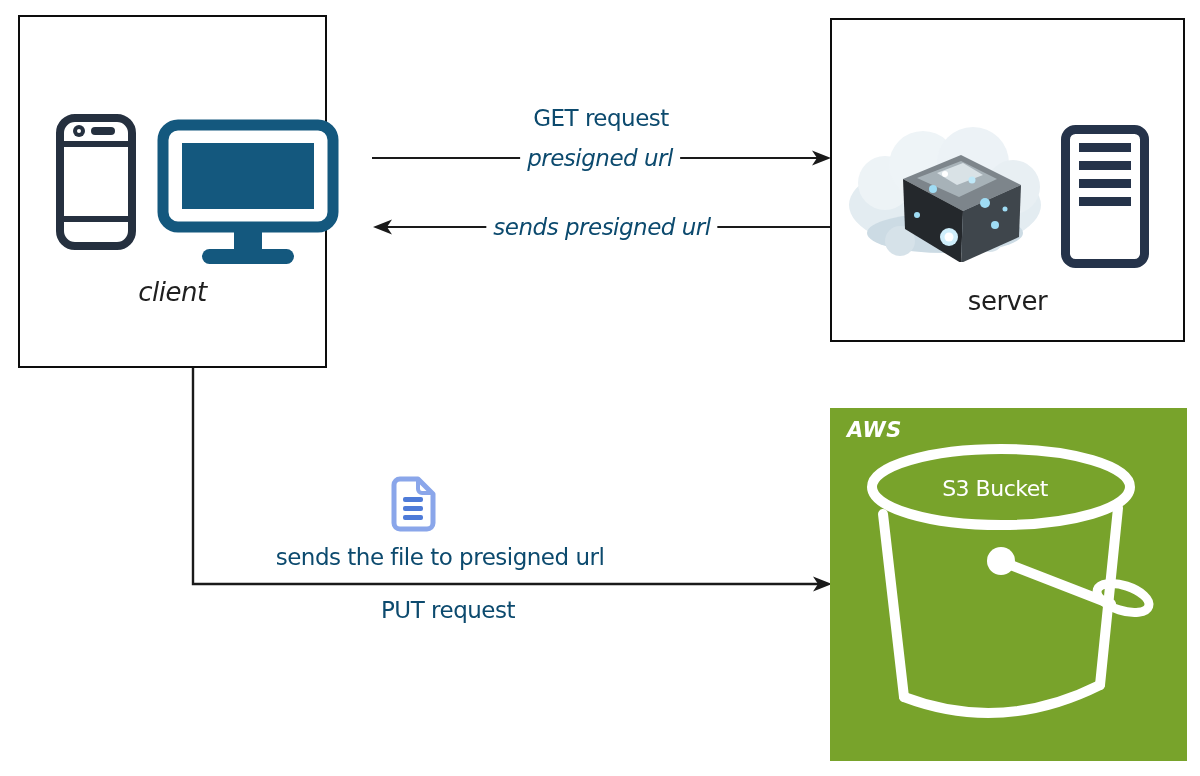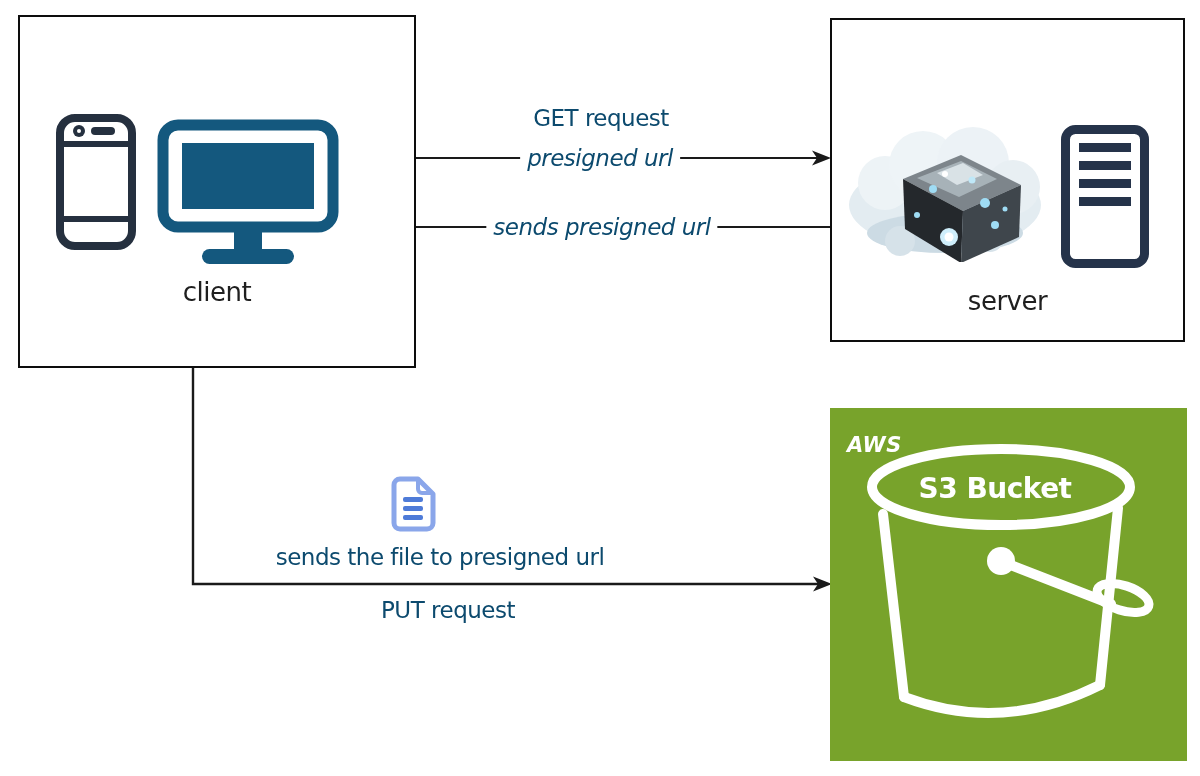--- a/index.html
+++ b/index.html
@@ -11,21 +11,21 @@
     font-family: "DejaVu Sans", sans-serif;
     color: #1f1f1f;
     overflow: hidden;
   }
   .box {
     position: absolute;
     background: #ffffff;
     border: 2.5px solid #0d0d0d;
     box-sizing: border-box;
   }
-  #client-box { left: 18px; top: 15px; width: 398px; height: 353px; }
+  #client-box { left: 18px; top: 15px; width: 309px; height: 353px; font-style: italic; }
   #server-box { left: 830px; top: 18px; width: 355px; height: 324px; }
   #aws-box {
     position: absolute;
     left: 830px; top: 408px; width: 357px; height: 353px;
     background: #78a32b;
     box-sizing: border-box;
   }
   .icon-abs { position: absolute; }
   .node-label {
     position: absolute;
@@ -42,35 +42,35 @@
     white-space: nowrap;
     font-size: 23px;
     letter-spacing: -0.5px;
     line-height: 1;
     color: #0c4a6e;
   }
   .flow-label.on-line { background: #ffffff; padding: 3px 7px; font-style: italic; }
   #put-request-label { font-size: 23px; }
   #aws-label {
     position: absolute;
-    left: 17px; top: 26px;
+    left: 17px; top: 11px;
     color: #ffffff;
     font-weight: bold;
     font-style: italic;
     font-size: 21px;
     letter-spacing: 0.5px;
     line-height: 1.1;
   }
   #s3-bucket-label {
     position: absolute;
     left: 165px; top: 81px;
     transform: translate(-50%, -50%);
     color: #ffffff;
-    font-weight: bold;
-    font-size: 28px;
+    font-weight: normal;
+    font-size: 22px;
     letter-spacing: -0.5px;
     white-space: nowrap;
     line-height: 1;
   }
   #connector-layer {
     position: absolute;
     left: 0; top: 0;
     pointer-events: none;
   }
 </style>

